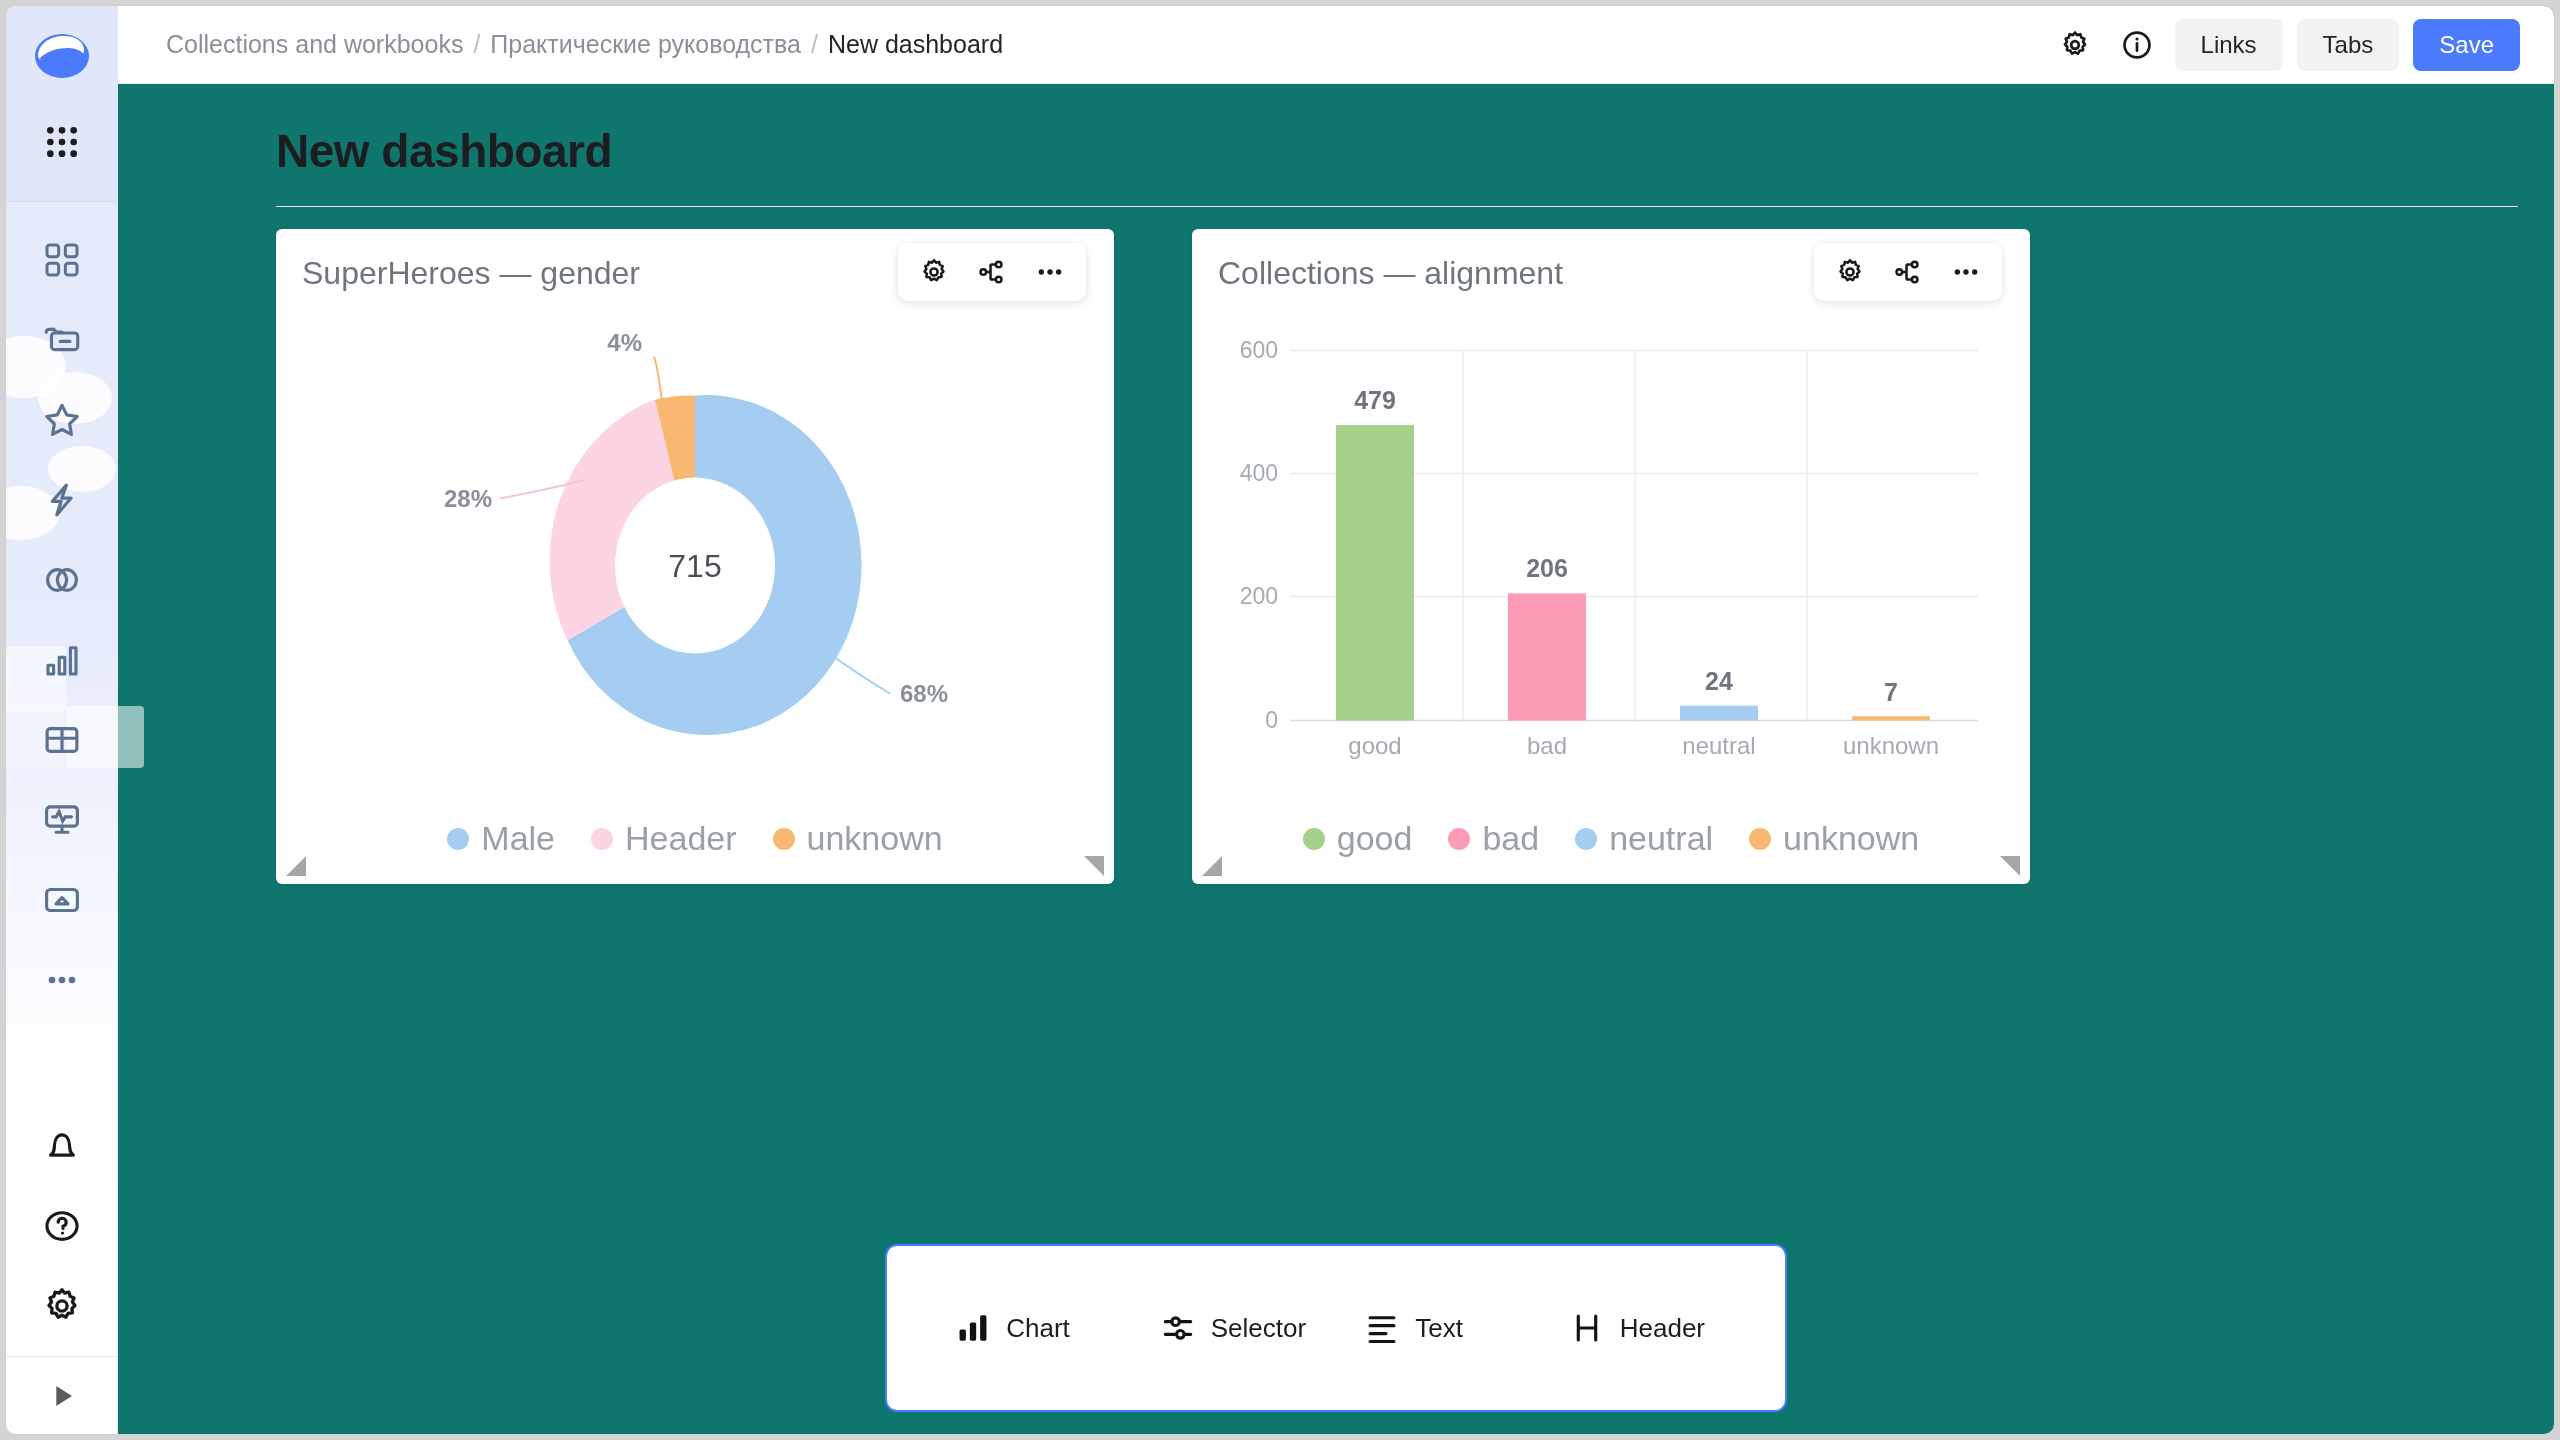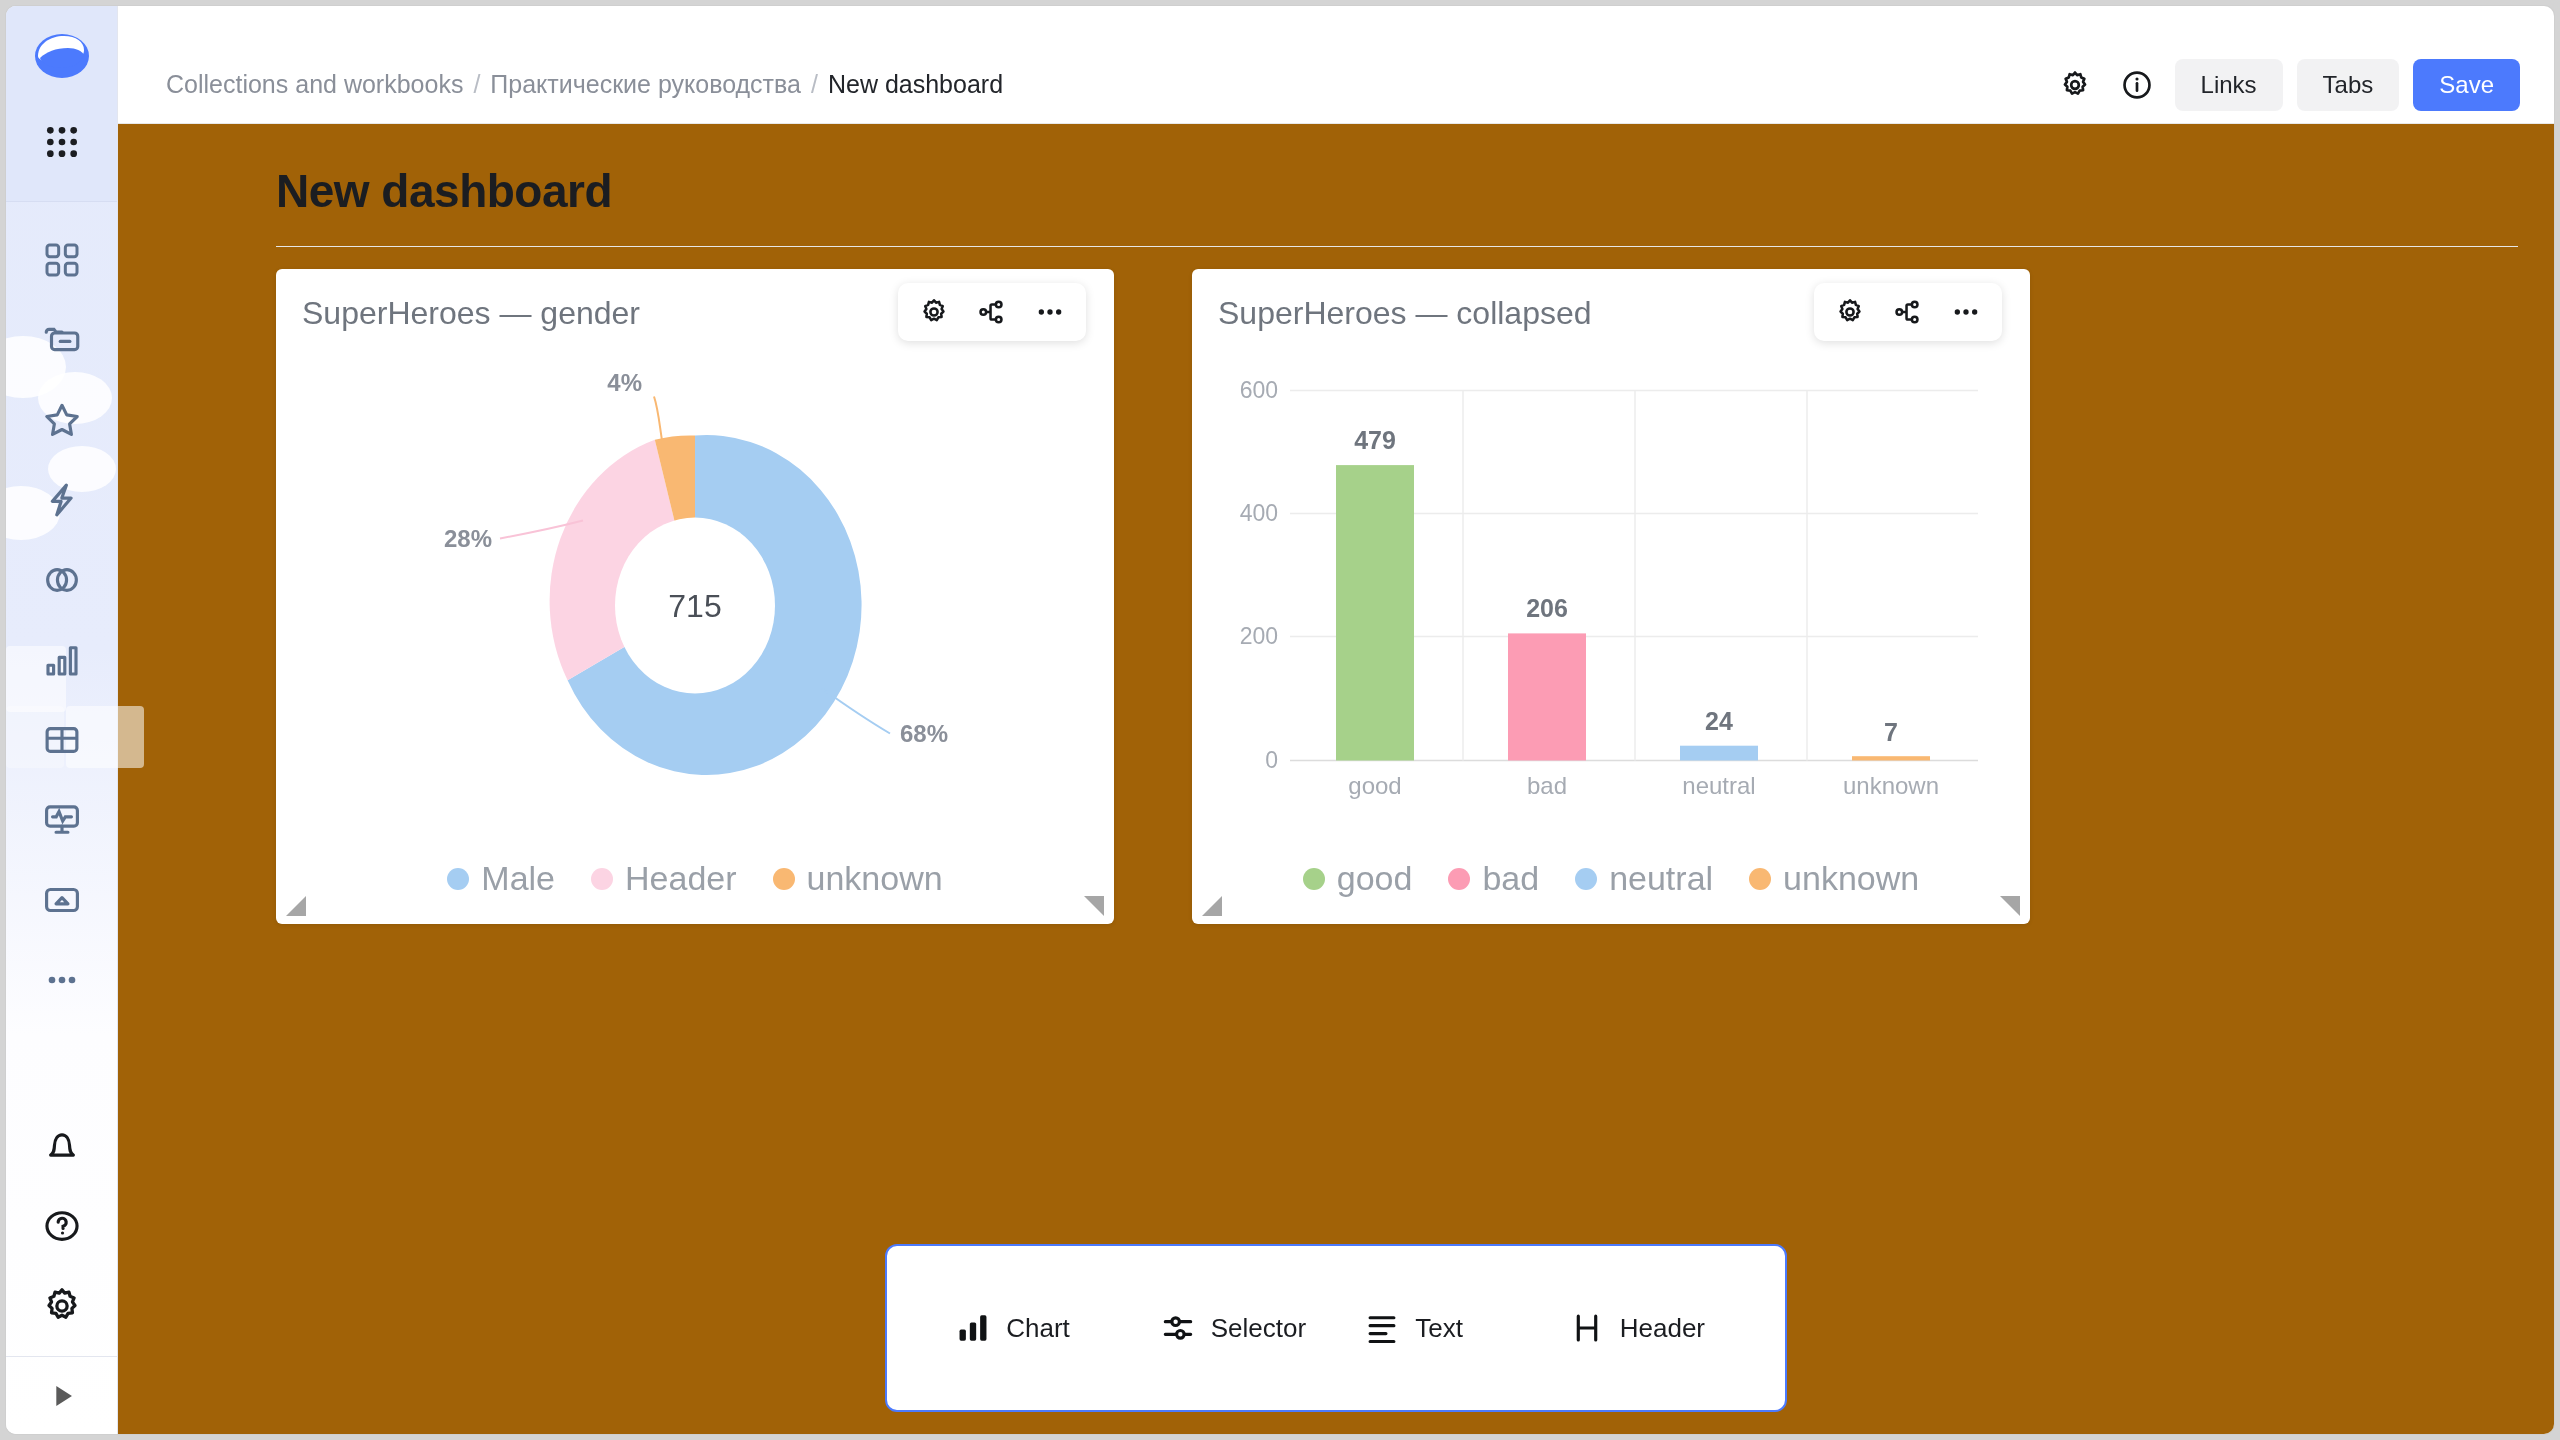--- a/index.html
+++ b/index.html
@@ -45,21 +45,21 @@
   .sb-bottom { display:flex; flex-direction:column; align-items:center; width:100%; padding-bottom: 10px; position:relative; z-index:2;}
   .sb-footer {
     width: 100%; height: 78px; border-top:1px solid #e3e6ef;
     display:flex; align-items:center; justify-content:center; color:#5a5a5a;
   }
   
   .deco { position:absolute; background:#ffffff; opacity:.85; border-radius:50%; z-index:1; pointer-events:none;}
   .deco.sq { border-radius: 4px; opacity:.55;}
 
   
-  .main { flex: 1; display: flex; flex-direction: column; min-width: 0; background:#a16207;margin-top:40px;}
+  .main { flex: 1; display: flex; flex-direction: column; min-width: 0; background:#0f766e;}
 
   .topbar {
     height: 78px; flex: 0 0 78px;
     background: #ffffff;
     border-bottom: 1px solid #e8e8e8;
     display: flex; align-items: center;
     padding: 0 34px 0 48px;
   }
   .crumbs { display:flex; align-items:center; font-size: 25px; color:#8a8f99; white-space:nowrap;}
   .crumbs .c-link { color:#8a8f99; cursor:pointer;}
@@ -389,21 +389,21 @@
               <span class="dot" style="background:#f9b872"></span>
               <span>unknown</span>
             </div>
           </div>
 
           <div class="rs bl"></div>
           <div class="rs br"></div>
         </section>
 
         <section class="widget">
-          <div class="widget-title">SuperHeroes — collapsed</div>
+          <div class="widget-title">Collections — alignment</div>
           <div class="widget-tools">
             <div class="tool">
               <svg width="32" height="32" viewBox="0 0 24 24" fill="none" stroke="#17191c" stroke-width="1.9" stroke-linejoin="round">
                 <path d="M12 3.2l1.5 1.8 2.3-.6.6 2.3 2.2.9-.9 2.2 1.4 1.9-1.7 1.6.3 2.4-2.4.3-1.2 2.1-2.1-1.1-2.1 1.1-1.2-2.1-2.4-.3.3-2.4-1.7-1.6 1.4-1.9-.9-2.2 2.2-.9.6-2.3 2.3.6z"></path>
                 <circle cx="12" cy="12" r="2.7"></circle>
               </svg>
             </div>
             <div class="tool">
               <svg width="32" height="32" viewBox="0 0 24 24" fill="none" stroke="#17191c" stroke-width="1.9" stroke-linecap="round">
                 <circle cx="5.5" cy="12" r="2.1"></circle>

